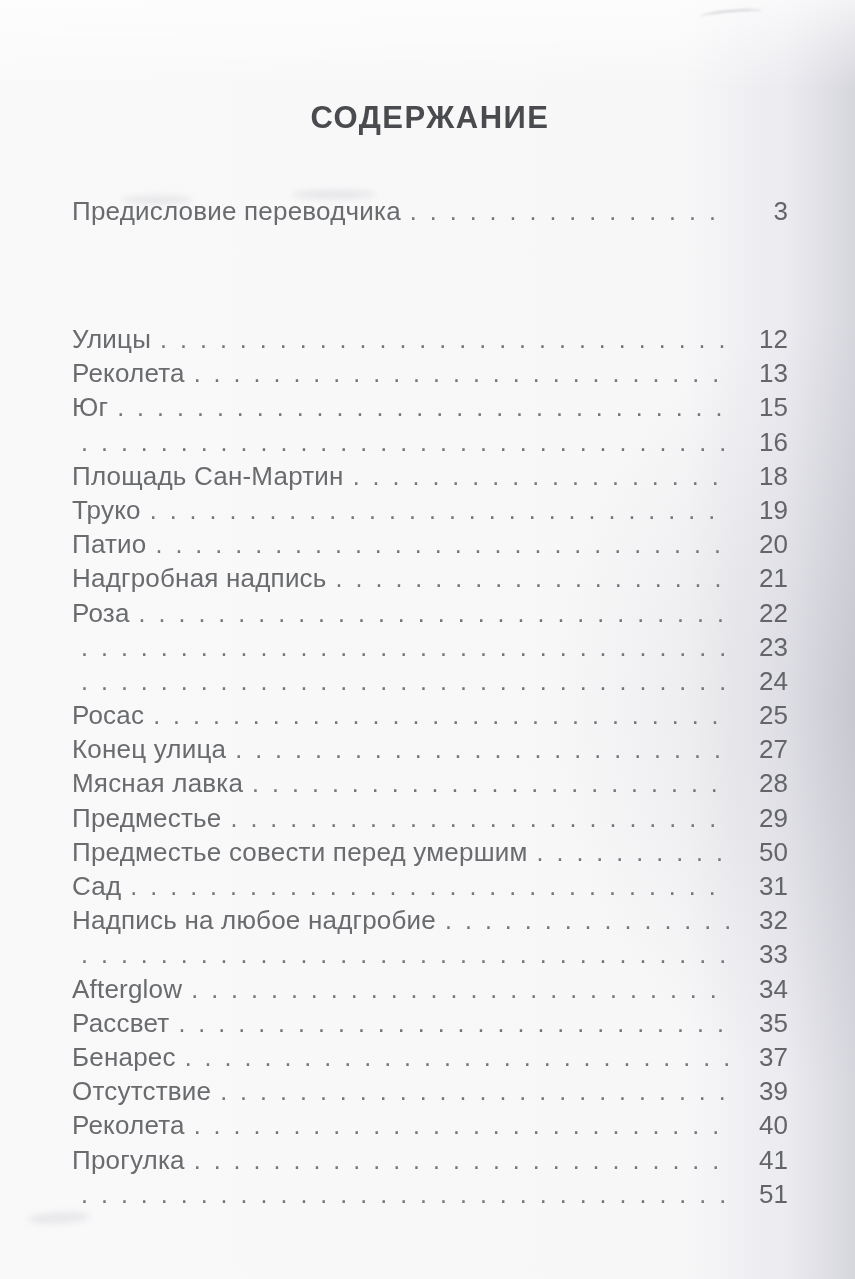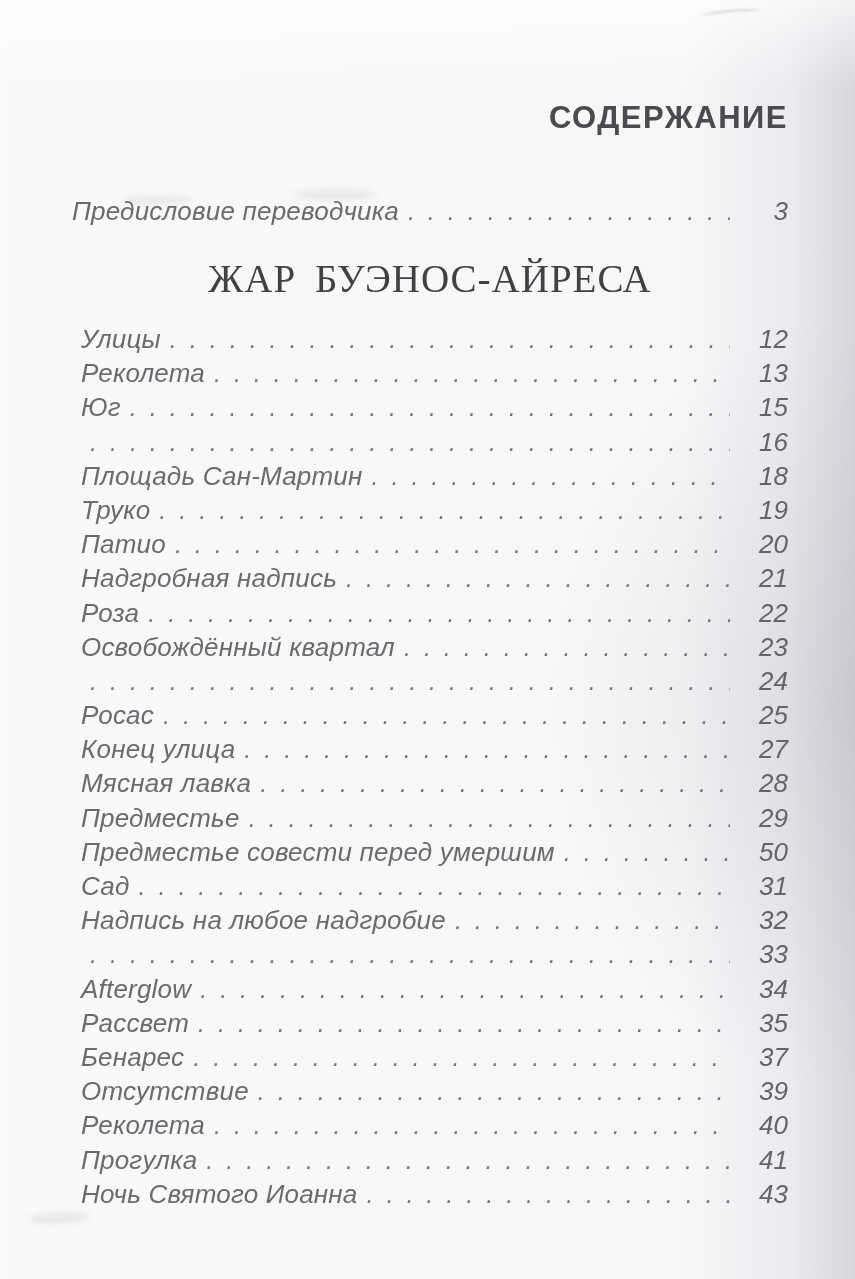--- a/index.html
+++ b/index.html
@@ -36,38 +36,38 @@
   }
   .smudge-c {
     left: 28px; top: 1212px; width: 62px; height: 12px;
     background: rgba(192,192,197,.28); border-radius: 50%;
     transform: rotate(-3deg);
     filter: blur(3px);
   }
   .content { position: absolute; left: 72px; top: 0; width: 716px; height: 1279px; }
   h1.toc-title {
     position: absolute; top: 100px; left: 0; width: 100%; margin: 0;
-    text-align: right;
+    text-align: center;
     font-family: "Liberation Sans", sans-serif;
     font-weight: 700; font-size: 31px; letter-spacing: 1.5px;
     color: #4a4b4e;
   }
   .front-list { position: absolute; top: 193px; left: 0; right: 0; }
   h2.section-heading {
     position: absolute; top: 256px; left: 0; width: 100%; margin: 0;
     text-align: center;
     font-family: "Liberation Serif", "DejaVu Serif", serif;
     font-weight: 400; font-size: 39px; letter-spacing: 1px; word-spacing: 8px;
     color: #404144;
   }
-  .main-list { position: absolute; top: 322px; left: 9px; right: 0; }
+  .main-list { position: absolute; top: 322px; left: 0; right: 0; }
   .toc-row {
     display: flex; align-items: center;
     height: 34.2px; line-height: 34.2px;
-    font-size: 26px; color: #696b6e; font-style: italic;
+    font-size: 26px; color: #696b6e;
   }
   .front-list .toc-row { height: 36px; line-height: 36px; }
   .entry-title { flex: none; white-space: nowrap; letter-spacing: 0.2px; }
   .leader-dots {
     flex: 1 1 auto; min-width: 0; overflow: hidden; white-space: nowrap;
     padding-left: 9px; margin-right: 8px;
     font-size: 25px; letter-spacing: 13px; color: #74767a;
   }
   .entry-page { flex: none; width: 50px; text-align: right; color: #636568; }
 </style>
@@ -84,21 +84,20 @@
     <h1 class="toc-title">СОДЕРЖАНИЕ</h1>
 
     <div class="front-list">
         <div class="toc-row">
     <span class="entry-title">Предисловие переводчика</span>
     <span class="leader-dots">......................................................................</span>
     <span class="entry-page">3</span>
   </div>
       </div>
 
-    <h2 class="section-heading">ЖАР БУЭНОС-АЙРЕСА</h2>
 
     <div class="main-list">
         <div class="toc-row">
     <span class="entry-title">Улицы</span>
     <span class="leader-dots">......................................................................</span>
     <span class="entry-page">12</span>
   </div>
         <div class="toc-row">
     <span class="entry-title">Реколета</span>
     <span class="leader-dots">......................................................................</span>
@@ -132,21 +131,20 @@
     <span class="entry-title">Надгробная надпись</span>
     <span class="leader-dots">......................................................................</span>
     <span class="entry-page">21</span>
   </div>
         <div class="toc-row">
     <span class="entry-title">Роза</span>
     <span class="leader-dots">......................................................................</span>
     <span class="entry-page">22</span>
   </div>
         <div class="toc-row">
-    <span class="entry-title">Освобождённый квартал</span>
     <span class="leader-dots">......................................................................</span>
     <span class="entry-page">23</span>
   </div>
         <div class="toc-row">
     <span class="leader-dots">......................................................................</span>
     <span class="entry-page">24</span>
   </div>
         <div class="toc-row">
     <span class="entry-title">Росас</span>
     <span class="leader-dots">......................................................................</span>
@@ -210,19 +208,18 @@
     <span class="entry-title">Реколета</span>
     <span class="leader-dots">......................................................................</span>
     <span class="entry-page">40</span>
   </div>
         <div class="toc-row">
     <span class="entry-title">Прогулка</span>
     <span class="leader-dots">......................................................................</span>
     <span class="entry-page">41</span>
   </div>
         <div class="toc-row">
-    <span class="entry-title">Ночь Святого Иоанна</span>
-    <span class="leader-dots">......................................................................</span>
-    <span class="entry-page">43</span>
+    <span class="leader-dots">......................................................................</span>
+    <span class="entry-page">51</span>
   </div>
       </div>
   </div>
 </div>
 
 </body></html>

